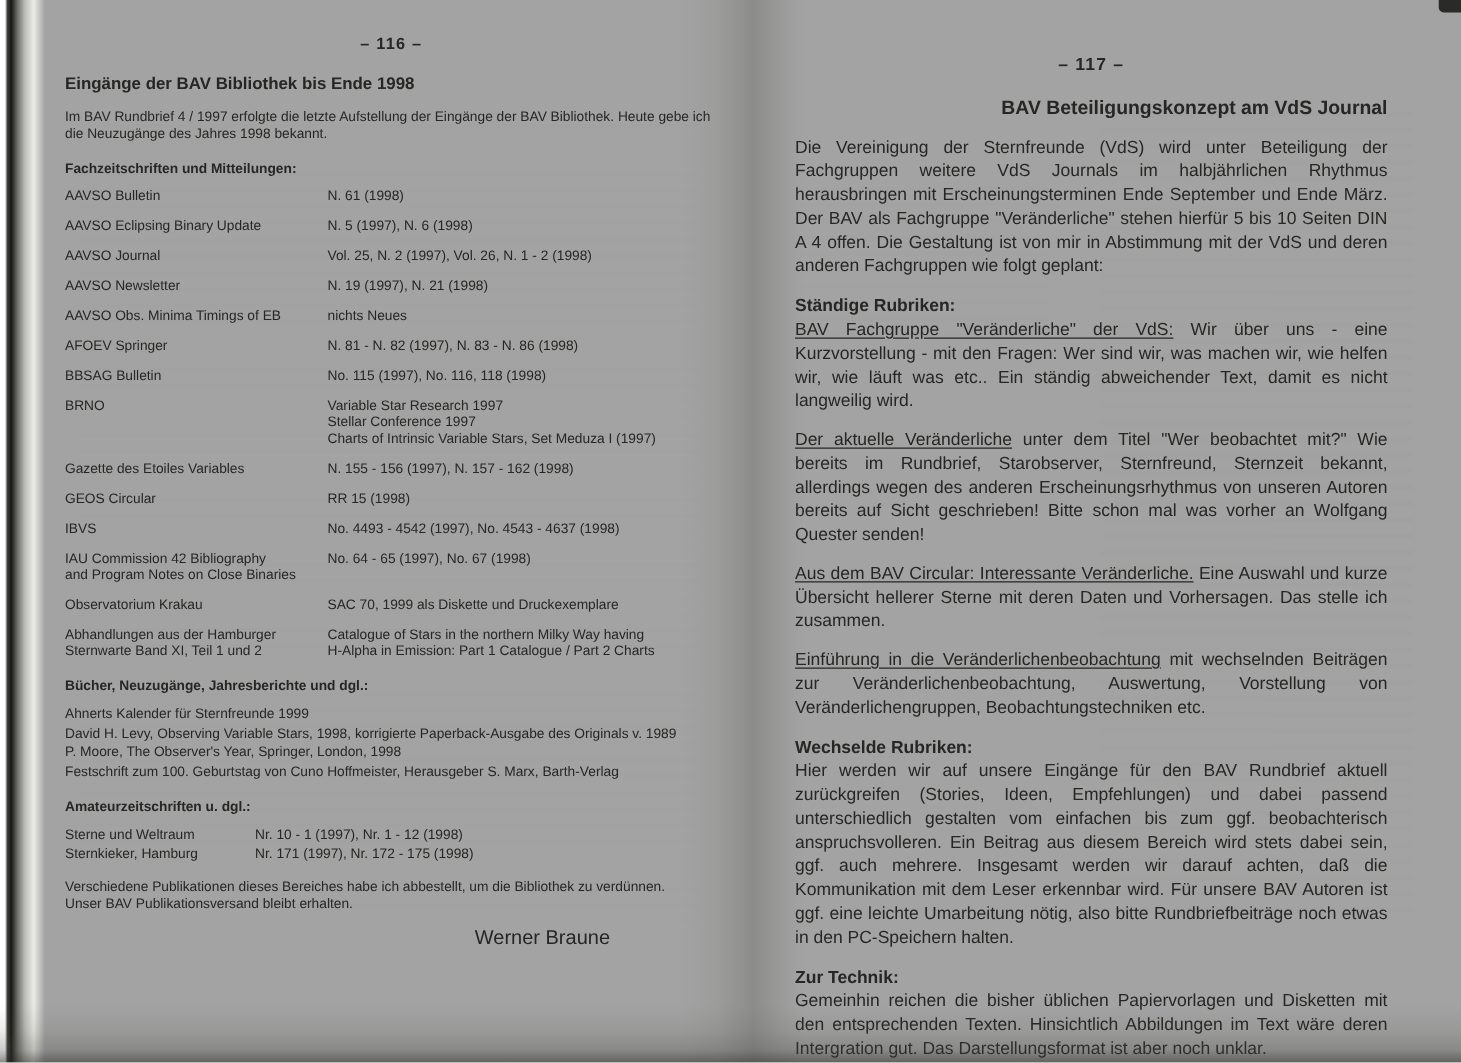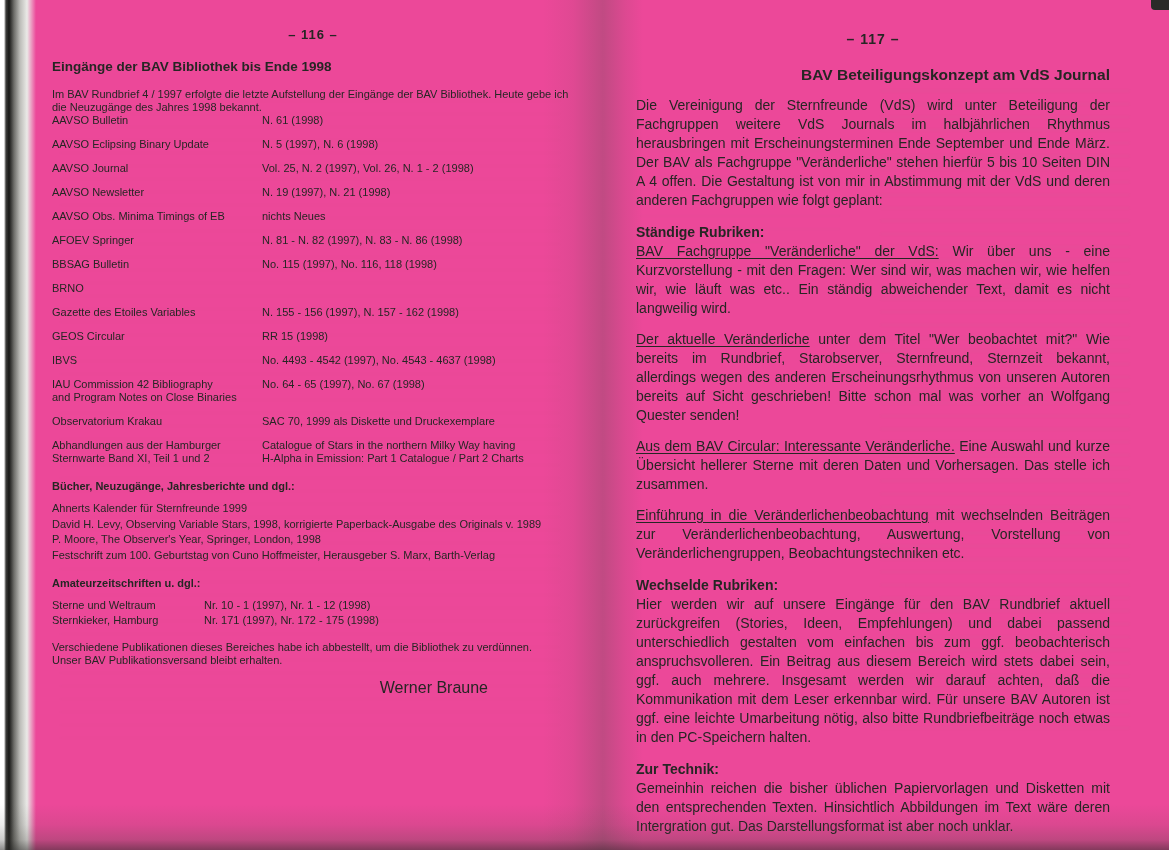--- a/index.html
+++ b/index.html
@@ -1,19 +1,19 @@
 <!DOCTYPE html>
 <html lang="de"><head>
 <meta charset="utf-8">
 <style>
   html,body{margin:0;padding:0;background:#e8e8e6;}
   .scan{
     position:relative;
     width:1169px;height:850px;
-    background:#ec4899;
+    background:#a3a3a3;
     overflow:hidden;
     font-family:"Liberation Sans", sans-serif;
     color:#262624;
   }
   
   .binding-shadow{
     position:absolute;left:0;top:0;width:36px;height:850px;
     background:linear-gradient(90deg,#ffffff 0px,#ffffff 4px,#3c3c3a 6px,#171715 9px,#6e6e6a 14px,#bcbcb8 20px,#eaeae7 27px,rgba(255,255,255,0) 36px);
     z-index:5;
   }
@@ -46,21 +46,21 @@
   .page-left .intro{margin-top:15px;}
   .sect-head{font-weight:bold;margin-top:15px;margin-bottom:9px;}
   .jrow{display:grid;grid-template-columns:188px 1fr;column-gap:22px;margin-bottom:11px;}
   .jrow .lbl,.jrow .val{white-space:pre-line;}
   .note{white-space:pre-line;margin:2px 0 13px 0;}
   .books div{margin-bottom:2.5px;}
   .mrow{display:grid;grid-template-columns:146px 1fr;column-gap:6px;margin-bottom:2.5px;}
   .closing{white-space:pre-line;margin-top:14px;}
   .sig-left{text-align:right;padding-right:86px;margin-top:14px;font-size:16px;}
   
-  .page-right{position:absolute;left:636px;top:30px;width:474px;z-index:3;font-size:14px;line-height:19px;}
+  .page-right{position:absolute;left:636px;top:42px;width:474px;z-index:3;font-size:14px;line-height:19px;}
   .page-right .pagenum{text-align:center;font-weight:bold;font-size:14px;letter-spacing:1px;}
   .page-right .ptitle{text-align:right;font-weight:bold;font-size:15.5px;margin-top:16px;}
   .para{text-align:justify;margin-top:12px;}
   .para.tight{margin-top:0;}
   .rub-head{font-weight:bold;margin-top:13px;}
   .lead{text-decoration:underline;text-underline-offset:2px;}
 </style>
 </head>
 <body>
 
@@ -72,20 +72,21 @@
   <div class="corner-mark"></div>
   <div class="bleed bleed-left"></div>
   <div class="bleed bleed-right"></div>
   <div class="bleed bleed-right2"></div>
 
   <div class="page-left">
     <div class="pagenum">–  116  –</div>
     <div class="ptitle">Eingänge der BAV Bibliothek bis Ende 1998</div>
     <div class="intro">Im BAV Rundbrief 4 / 1997 erfolgte die letzte Aufstellung der Eingänge der BAV Bibliothek. Heute gebe ich die Neuzugänge des Jahres 1998 bekannt.</div>
 
+    <div class="sect-head">Fachzeitschriften und Mitteilungen:</div>
 
     <div class="jrow">
       <span class="lbl">AAVSO Bulletin</span>
       <span class="val">N. 61 (1998)</span>
     </div>
     <div class="jrow">
       <span class="lbl">AAVSO Eclipsing Binary Update</span>
       <span class="val">N. 5 (1997), N. 6 (1998)</span>
     </div>
     <div class="jrow">
@@ -103,20 +104,23 @@
     <div class="jrow">
       <span class="lbl">AFOEV Springer</span>
       <span class="val">N. 81 - N. 82 (1997), N. 83 - N. 86 (1998)</span>
     </div>
     <div class="jrow">
       <span class="lbl">BBSAG Bulletin</span>
       <span class="val">No. 115 (1997), No. 116, 118 (1998)</span>
     </div>
     <div class="jrow">
       <span class="lbl">BRNO</span>
+      <span class="val">Variable Star Research 1997
+Stellar Conference 1997
+Charts of Intrinsic Variable Stars, Set Meduza I (1997)</span>
     </div>
     <div class="jrow">
       <span class="lbl">Gazette des Etoiles Variables</span>
       <span class="val">N. 155 - 156 (1997), N. 157 - 162 (1998)</span>
     </div>
     <div class="jrow">
       <span class="lbl">GEOS Circular</span>
       <span class="val">RR 15 (1998)</span>
     </div>
     <div class="jrow">

